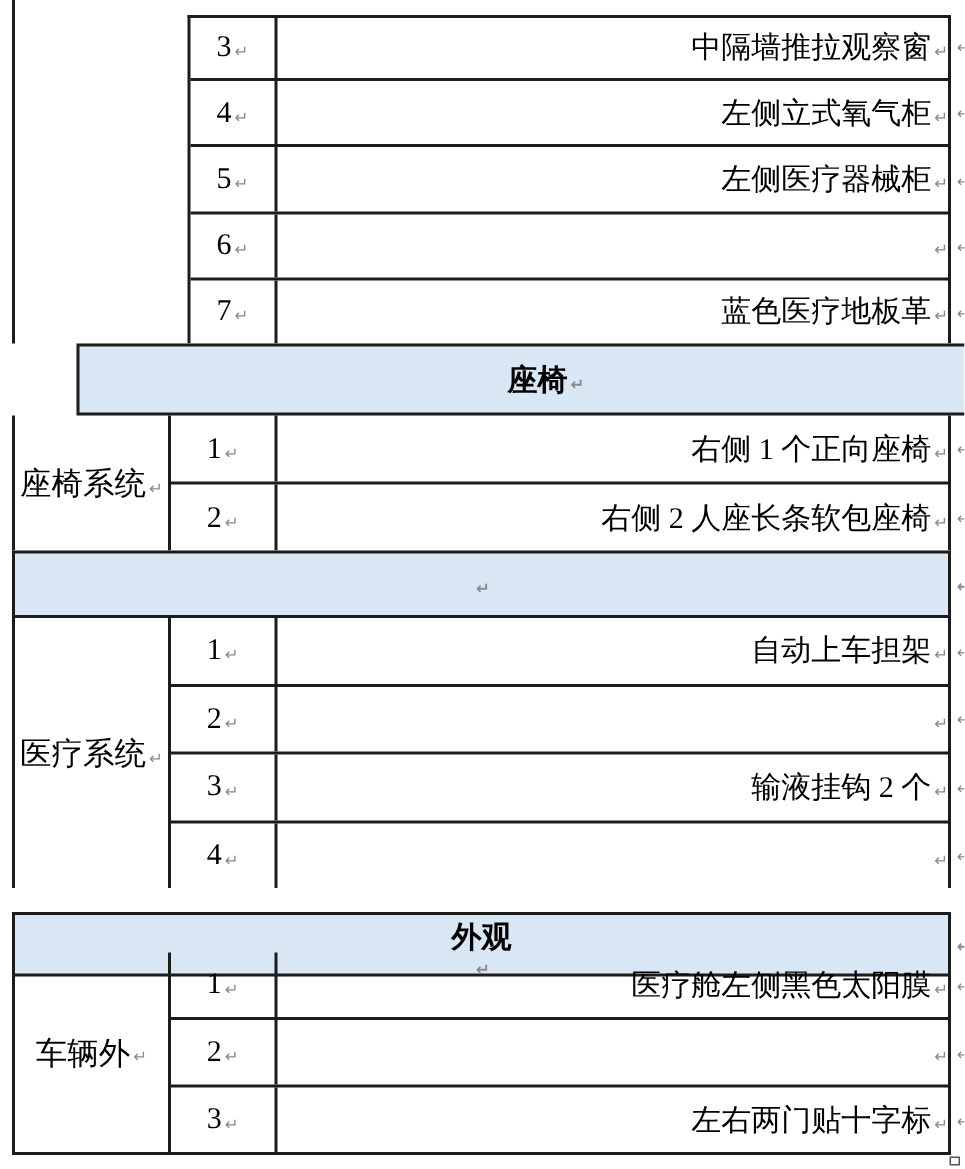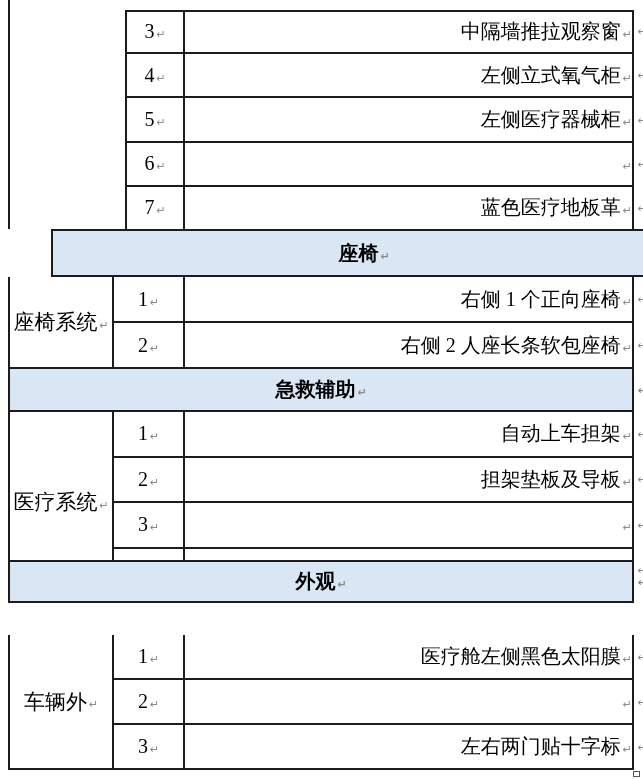--- a/index.html
+++ b/index.html
@@ -22,21 +22,21 @@
   .rows{flex:1;display:flex;flex-direction:column;min-width:0;}
   .row{flex:1;display:flex;position:relative;min-height:0;}
   .row.sep{border-bottom:2px solid var(--bd);}
   .num{border-right:2px solid var(--bd);display:flex;align-items:center;justify-content:center;font-size:20px;box-sizing:border-box;}
   .seca .num{width:58px;}
   .desc{flex:1;display:flex;align-items:center;padding-left:5px;font-size:20px;box-sizing:border-box;white-space:nowrap;justify-content:flex-end;}
   
   .hdr{border:2px solid var(--bd);background:var(--hdrbg);display:flex;align-items:center;justify-content:center;font-weight:bold;font-size:20px;}
   .hdr1{top:229px;height:48px;margin-left:43px;}
   .hdr2{top:367px;height:45px;}
-  .hdr3{top:560px;height:43px;}
+  .hdr3{top:608px;height:43px;flex-direction:column;}
   
   .std{border-left:2px solid var(--bd);border-right:2px solid var(--bd);display:flex;}
   .secb{top:277px;height:90px;}
   .secc{top:412px;height:180px;}
   .secd{top:635px;height:135px;border-bottom:2px solid var(--bd);}
   .std .gcell{width:104px;}
   .std .num{width:71px;}
   
   .pm{font-family:"DejaVu Sans",sans-serif;font-size:11px;color:var(--mark);margin-left:2px;position:relative;top:3px;line-height:1;}
   .re{position:absolute;right:-15px;top:50%;transform:translateY(-42%);margin:0;}
@@ -141,21 +141,20 @@
         <div class="desc">
             <span>右侧 2 人座长条软包座椅</span>
             <span class="pm">↵</span>
           </div>
         <span class="pm re">↵</span>
       </div>
     </div>
   </div>
 
   <div class="band hdr hdr2">
-    <span>急救辅助</span>
       <span class="pm">↵</span>
     <span class="pm re">↵</span>
   </div>
 
   <div class="band std secc">
     <div class="gcell">
         <span>医疗系统</span>
         <span class="pm">↵</span>
       </div>
     <div class="rows">
@@ -169,31 +168,31 @@
             <span class="pm">↵</span>
           </div>
         <span class="pm re">↵</span>
       </div>
       <div class="row sep">
         <div class="num">
             <span>2</span>
             <span class="pm">↵</span>
           </div>
         <div class="desc">
-            <span>担架垫板及导板</span>
             <span class="pm">↵</span>
           </div>
         <span class="pm re">↵</span>
       </div>
       <div class="row sep">
         <div class="num">
             <span>3</span>
             <span class="pm">↵</span>
           </div>
         <div class="desc">
+            <span>输液挂钩 2 个</span>
             <span class="pm">↵</span>
           </div>
         <span class="pm re">↵</span>
       </div>
       <div class="row">
         <div class="num">
             <span>4</span>
             <span class="pm">↵</span>
           </div>
         <div class="desc">

